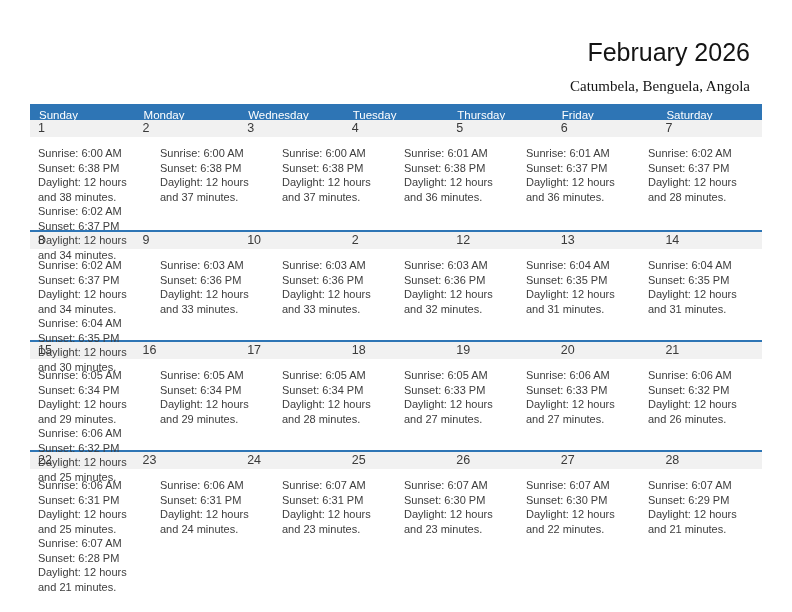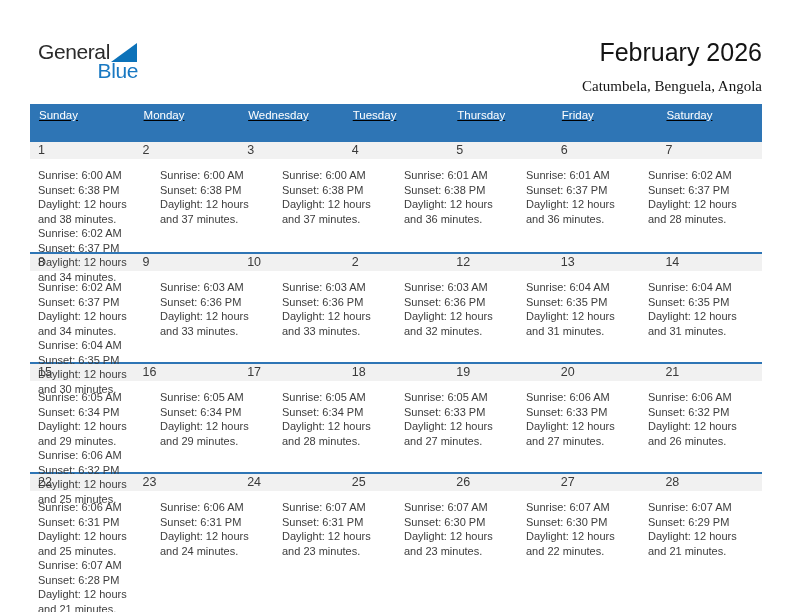--- a/index.html
+++ b/index.html
@@ -7,50 +7,41 @@
   .page{position:relative;width:792px;height:612px;background:#fff;overflow:hidden;}
 
   
   .logo{position:absolute;left:38px;top:40px;width:100px;}
   .logo-top{display:flex;align-items:flex-end;gap:1px;}
   .logo-general{font-size:21px;color:#2b2b2b;letter-spacing:-0.4px;}
   .logo-tri{width:26px;height:19px;margin-bottom:2px;flex:0 0 auto;}
   .logo-blue{font-size:21px;color:var(--logo-blue,#1878C2);text-align:right;margin-top:-5px;letter-spacing:-0.4px;}
 
   
-  .titles{position:absolute;right:30px;top:38px;text-align:right;}
+  .titles{position:absolute;right:42px;top:38px;text-align:right;}
   .month-title{font-size:25px;color:#141414;}
   .location{font-size:15px;color:#141414;margin-top:11px;font-family:Liberation Serif, serif;}
 
   
   .calendar{position:absolute;left:30px;top:104px;width:732px;}
-  .weekday-row{display:grid;grid-template-columns:repeat(7,1fr);background:var(--header-blue,#2E75B5);height:38px;text-decoration:underline;}
+  .weekday-row{display:grid;grid-template-columns:repeat(7,1fr);background:var(--header-blue,#2E75B5);height:16px;}
   .wd-cell{color:#ffffff;font-size:11.5px;line-height:22px;padding-left:9px;overflow:hidden;white-space:nowrap;}
   .week{height:110px;box-sizing:border-box;}
   .week + .week{border-top:2px solid var(--header-blue,#2E75B5);}
   .num-row{display:grid;grid-template-columns:repeat(7,1fr);background:var(--strip-gray,#F1F1F1);height:17px;}
   .num-cell{font-size:12.5px;color:#3a3a3a;line-height:17px;padding-left:8px;}
   .det-row{display:grid;grid-template-columns:repeat(6,1fr);padding-top:9px;}
   .det-cell{padding-left:8px;padding-right:4px;}
   .line{font-size:11px;line-height:14.5px;color:#3d3d3d;white-space:nowrap;}
 </style>
 </head>
 <body>
 
 <div class="page">
 
-  <div class="logo">
-    <div class="logo-top">
-      <span class="logo-general">General</span>
-      <svg class="logo-tri" viewBox="0 0 26 19">
-        <polygon points="0,19 26,0 26,19" fill="#0C72B9"></polygon>
-      </svg>
-    </div>
-    <div class="logo-blue">Blue</div>
-  </div>
 
   <div class="titles">
     <div class="month-title">February 2026</div>
     <div class="location">Catumbela, Benguela, Angola</div>
   </div>
 
   <div class="calendar">
     <div class="weekday-row">
         <div class="wd-cell">Sunday</div>
         <div class="wd-cell">Monday</div>

